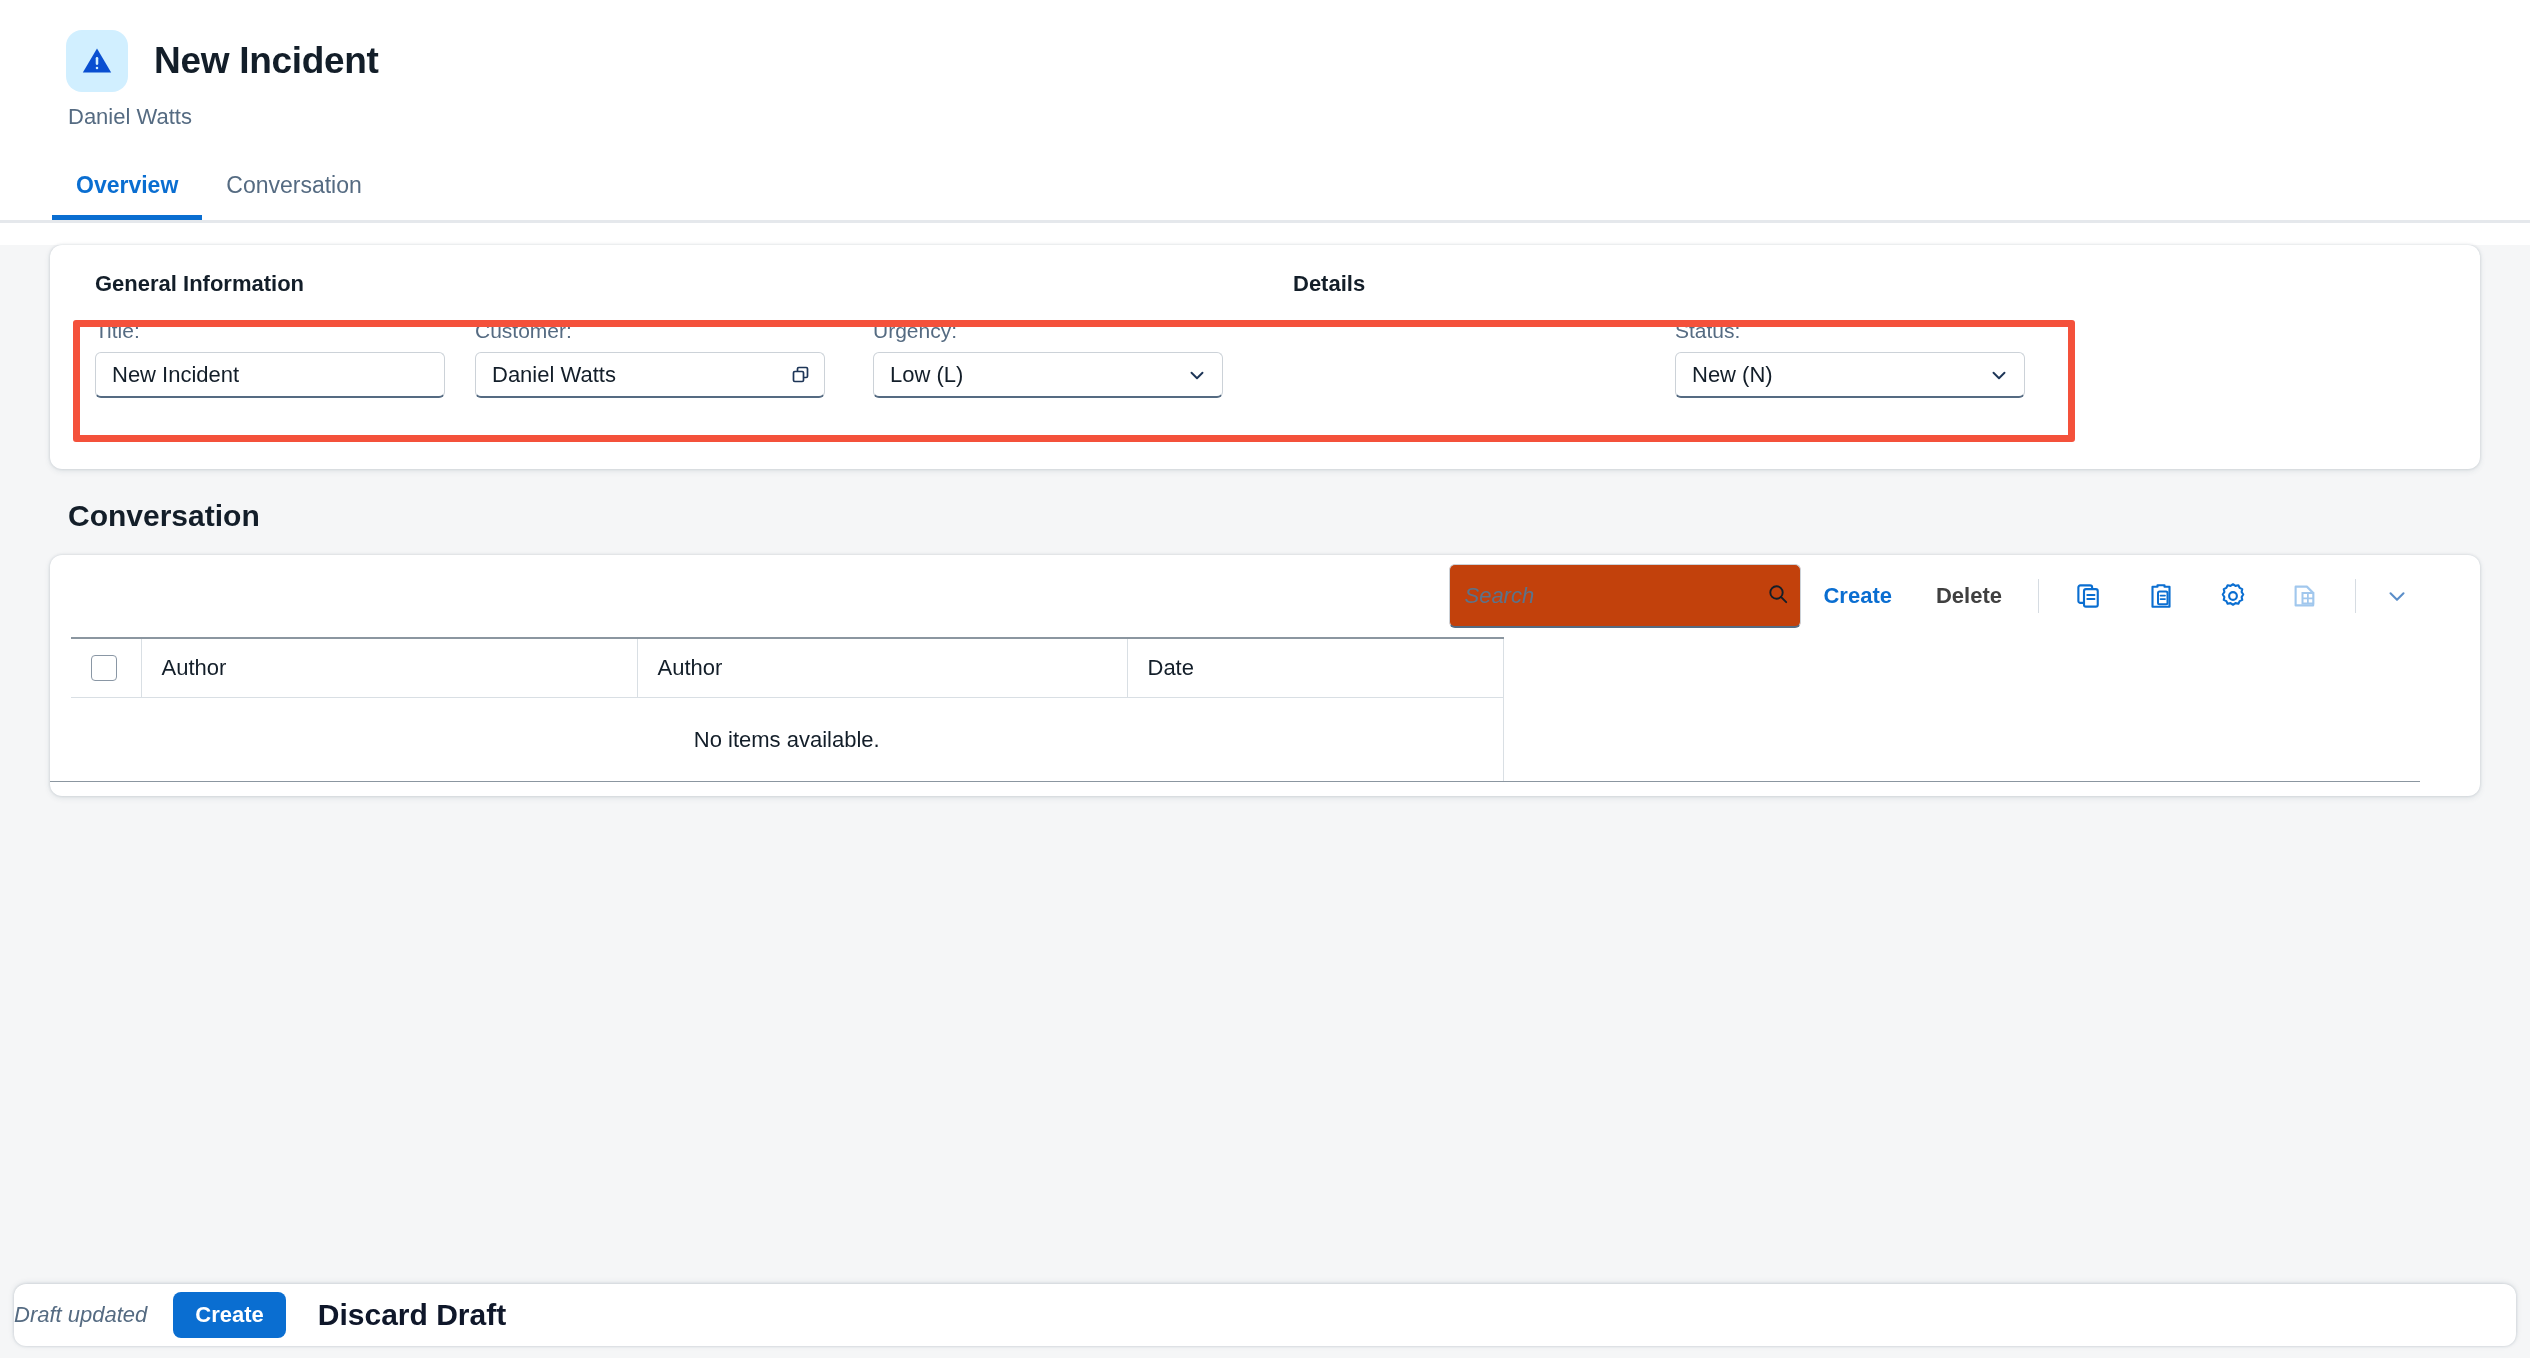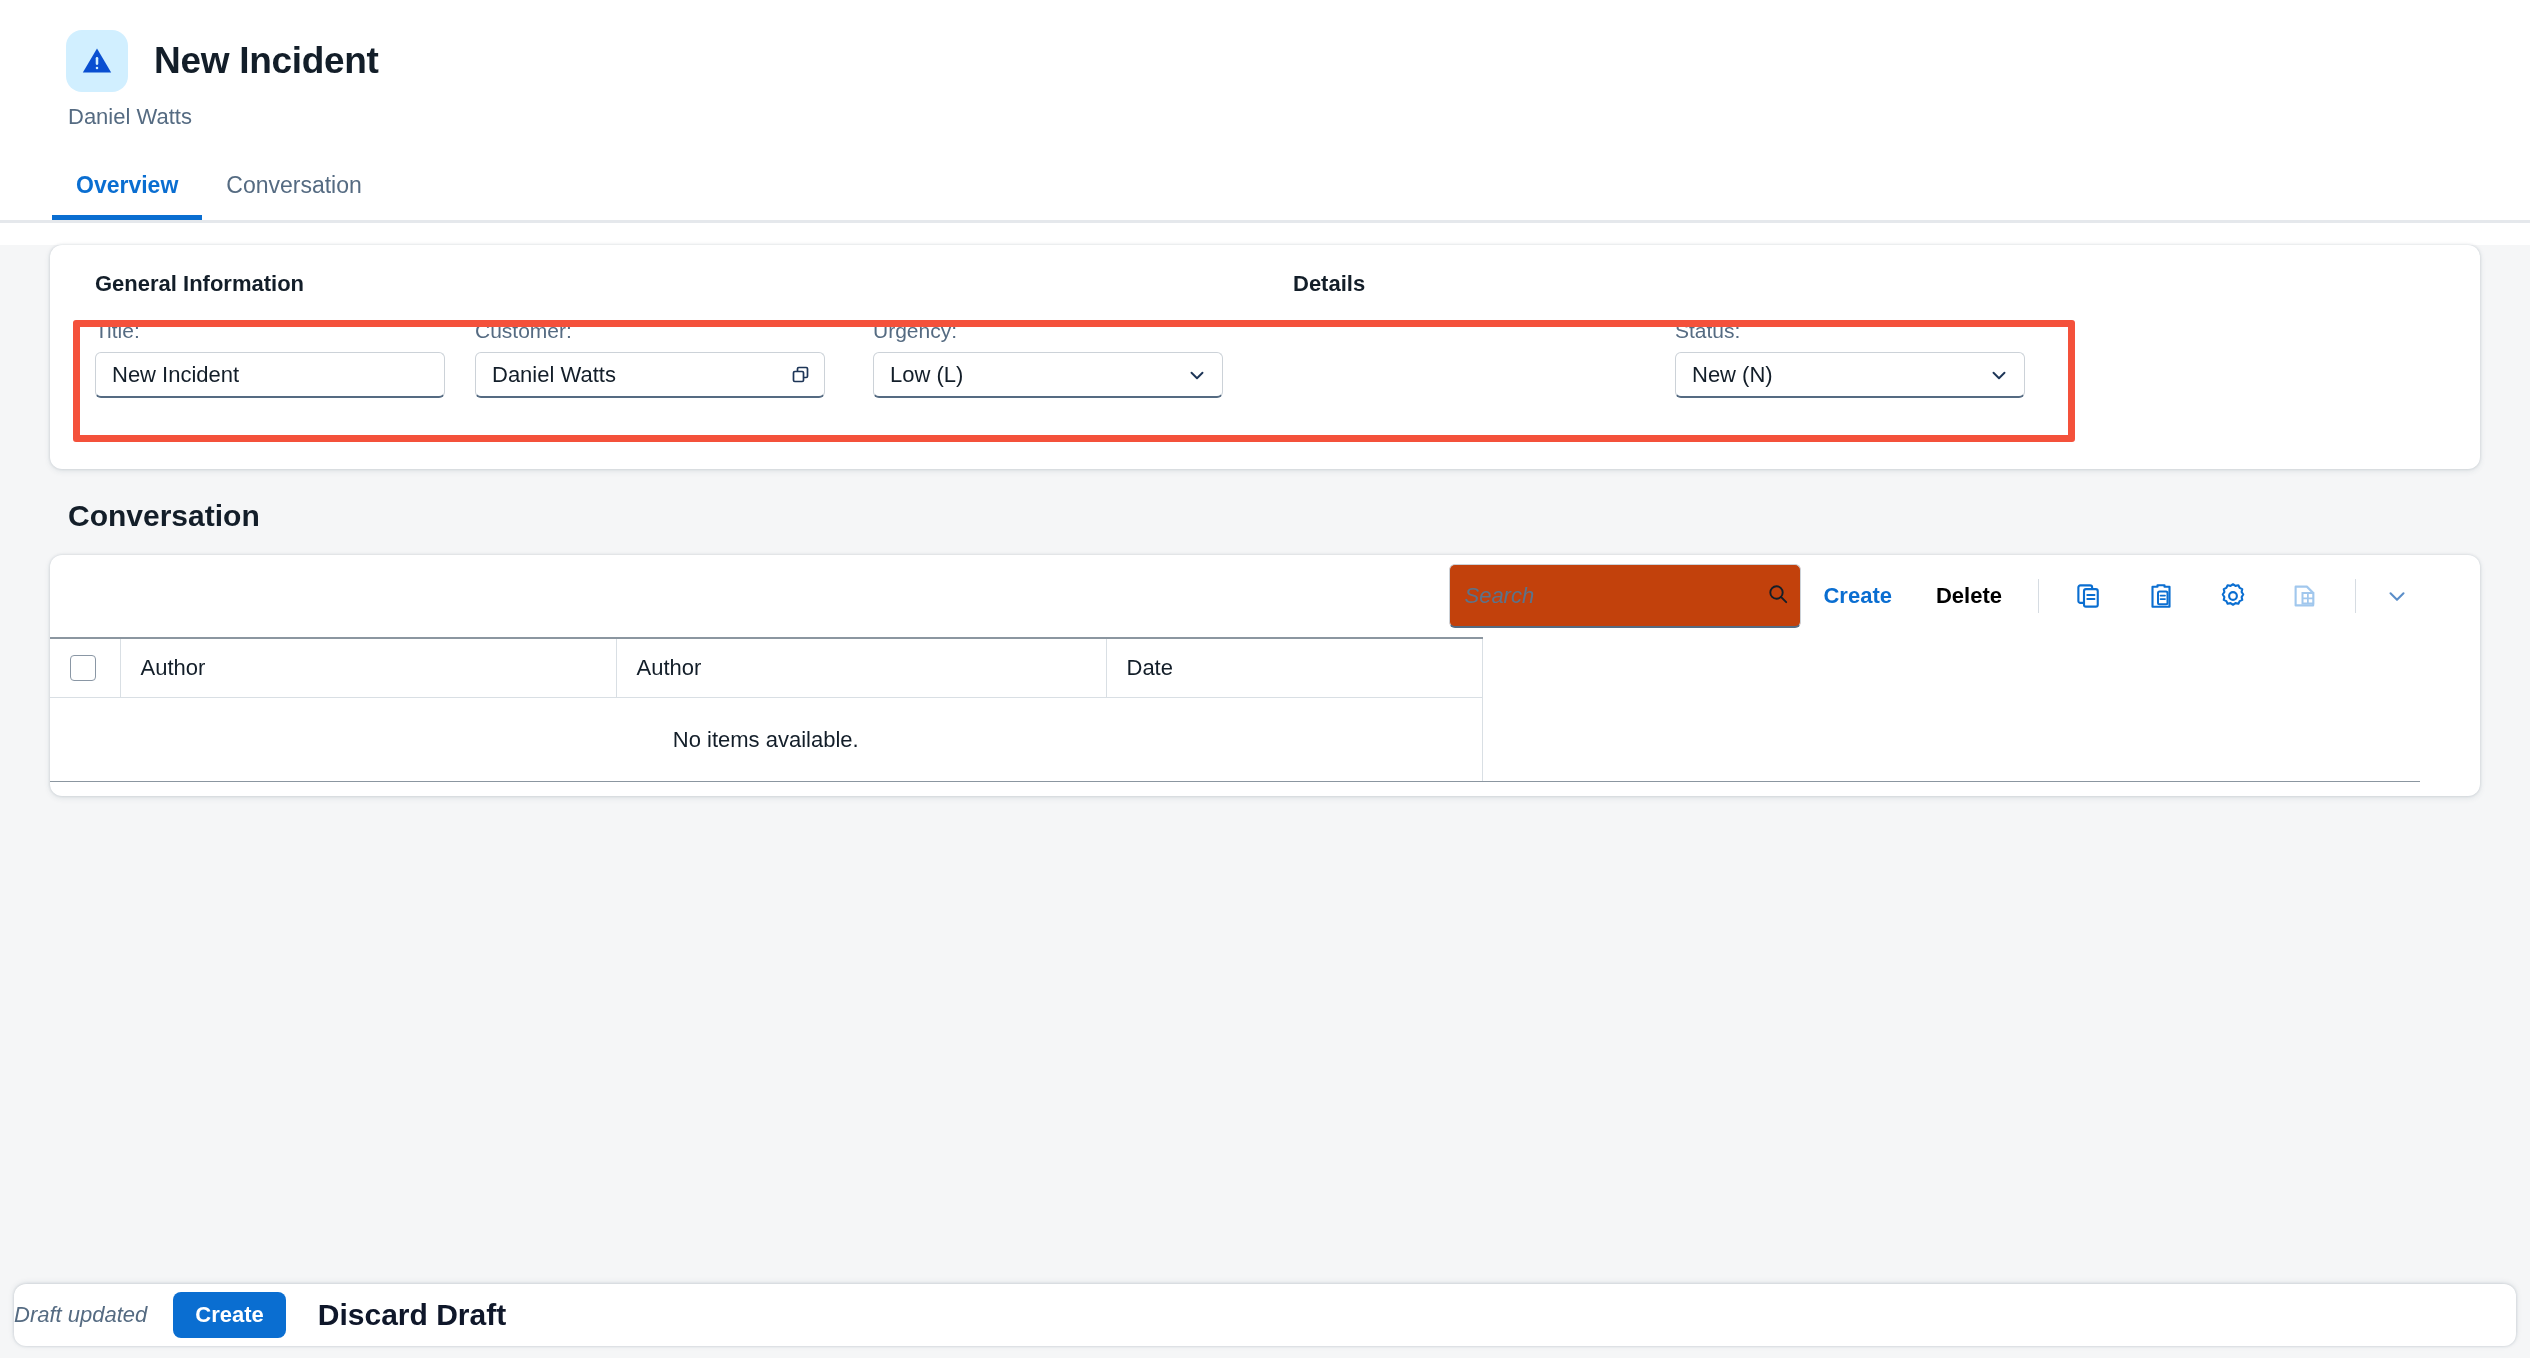--- a/index.html
+++ b/index.html
@@ -100,27 +100,27 @@
     padding: 0 10px 0 14px; background: #c2410c;
   }
   .search-shell input {
     border: none; outline: none; background: transparent; flex: 1 1 auto;
     font-family: "Liberation Sans", sans-serif; font-size: 22px; color: #131e29;
   }
   .search-shell input::placeholder { color: #5b738b; font-style: italic; }
   .tb-btn {
     font-size: 22px; color: #0a6ed1; font-weight: bold; padding: 0 22px; cursor: pointer; white-space: nowrap;
   }
-  .tb-btn.disabled { color: #000000; cursor: default; font-weight: bold; }
+  .tb-btn.disabled { color: #404040; cursor: default; font-weight: bold; }
   .tb-sep { width: 1px; height: 34px; background: #d6dce2; margin: 0 14px; }
   .tb-icon { width: 46px; height: 46px; display: flex; align-items: center; justify-content: center; cursor: pointer; margin: 0 13px; }
   .tb-icon.disabled { opacity: 0.38; cursor: default; }
   .tb-icon.chevdown { margin: 0 6px 0 10px; width: 34px; }
 
-  table.grid { border-collapse: collapse; width: 1432px; table-layout: fixed; }
+  table.grid { border-collapse: collapse; width: 1432px; table-layout: fixed; margin-left: 21px; }
   table.grid th {
     font-size: 22px; font-weight: normal; color: #131e29; text-align: left;
     padding: 16px 20px; border-top: 2px solid #8b96a0; border-bottom: 1px solid #d9dfe4;
     border-right: 1px solid #d9dfe4; height: 58px; vertical-align: middle;
   }
   th.c-check { width: 70px; padding-left: 22px; padding-right: 0; border-right: none; }
   th.c-author { width: 496px; padding-left: 12px; }
   th.c-message { width: 490px; }
   th.c-date { width: 376px; text-align: right; }
   .chk {

